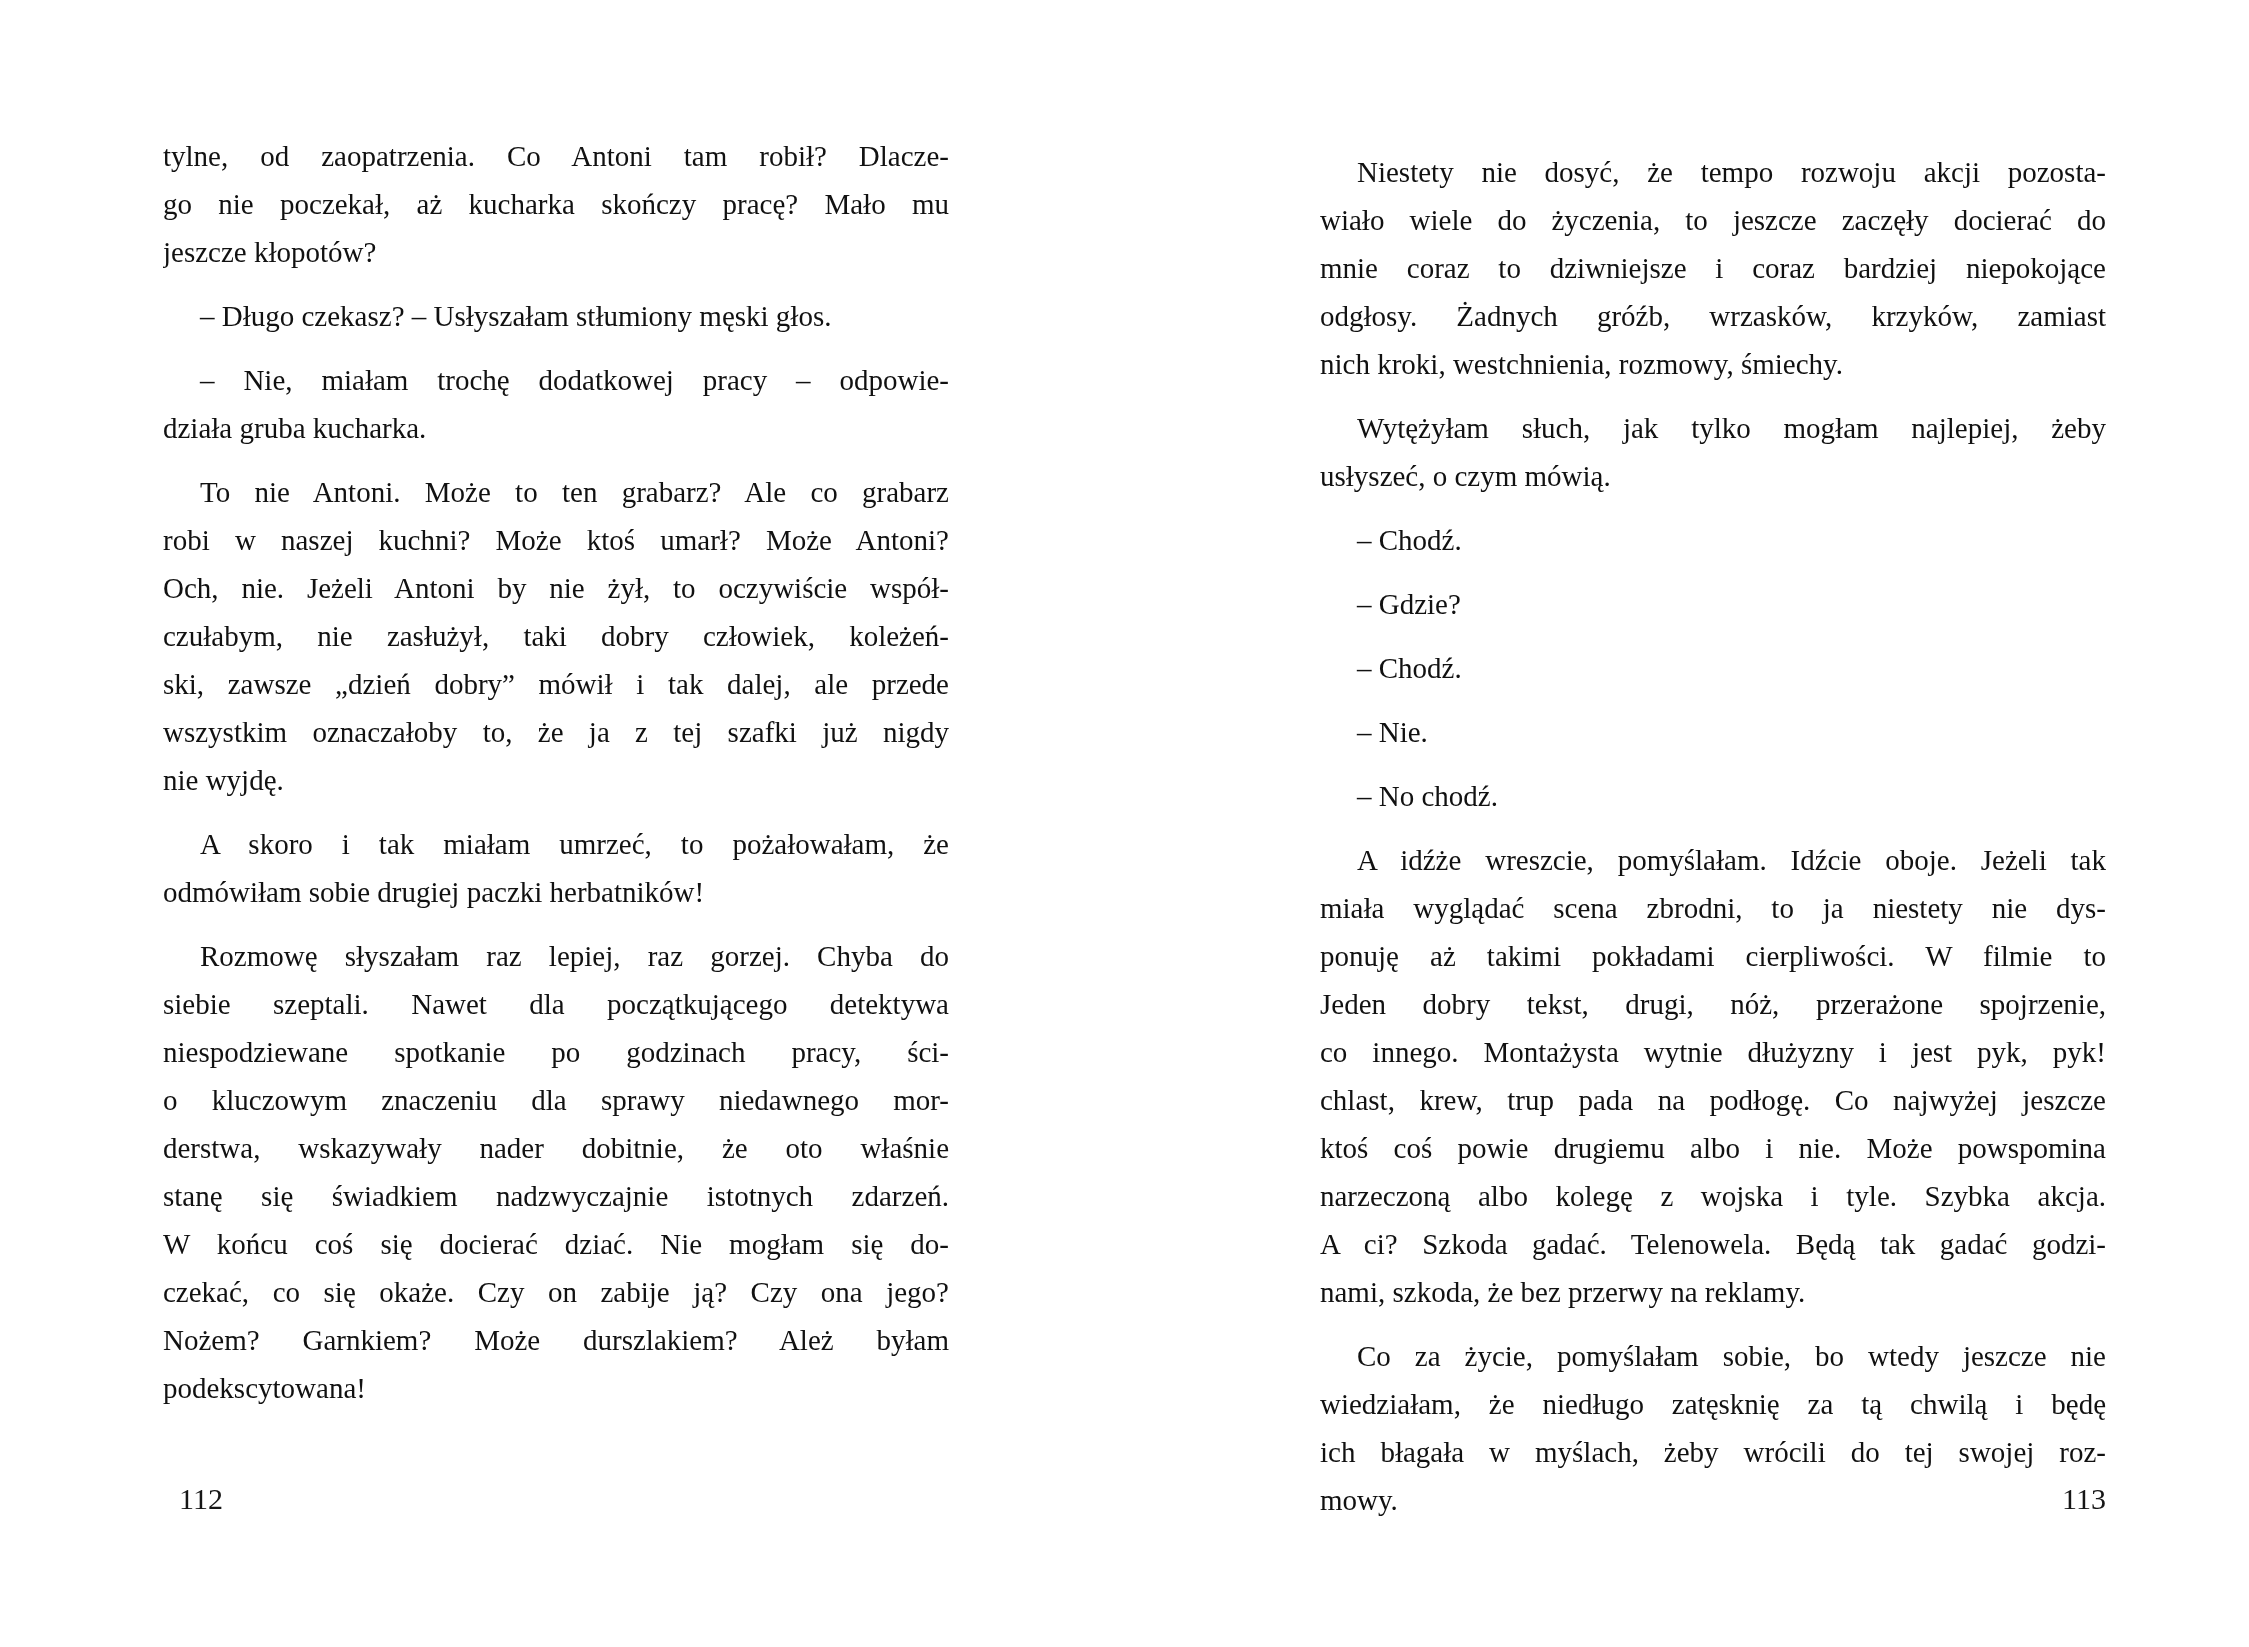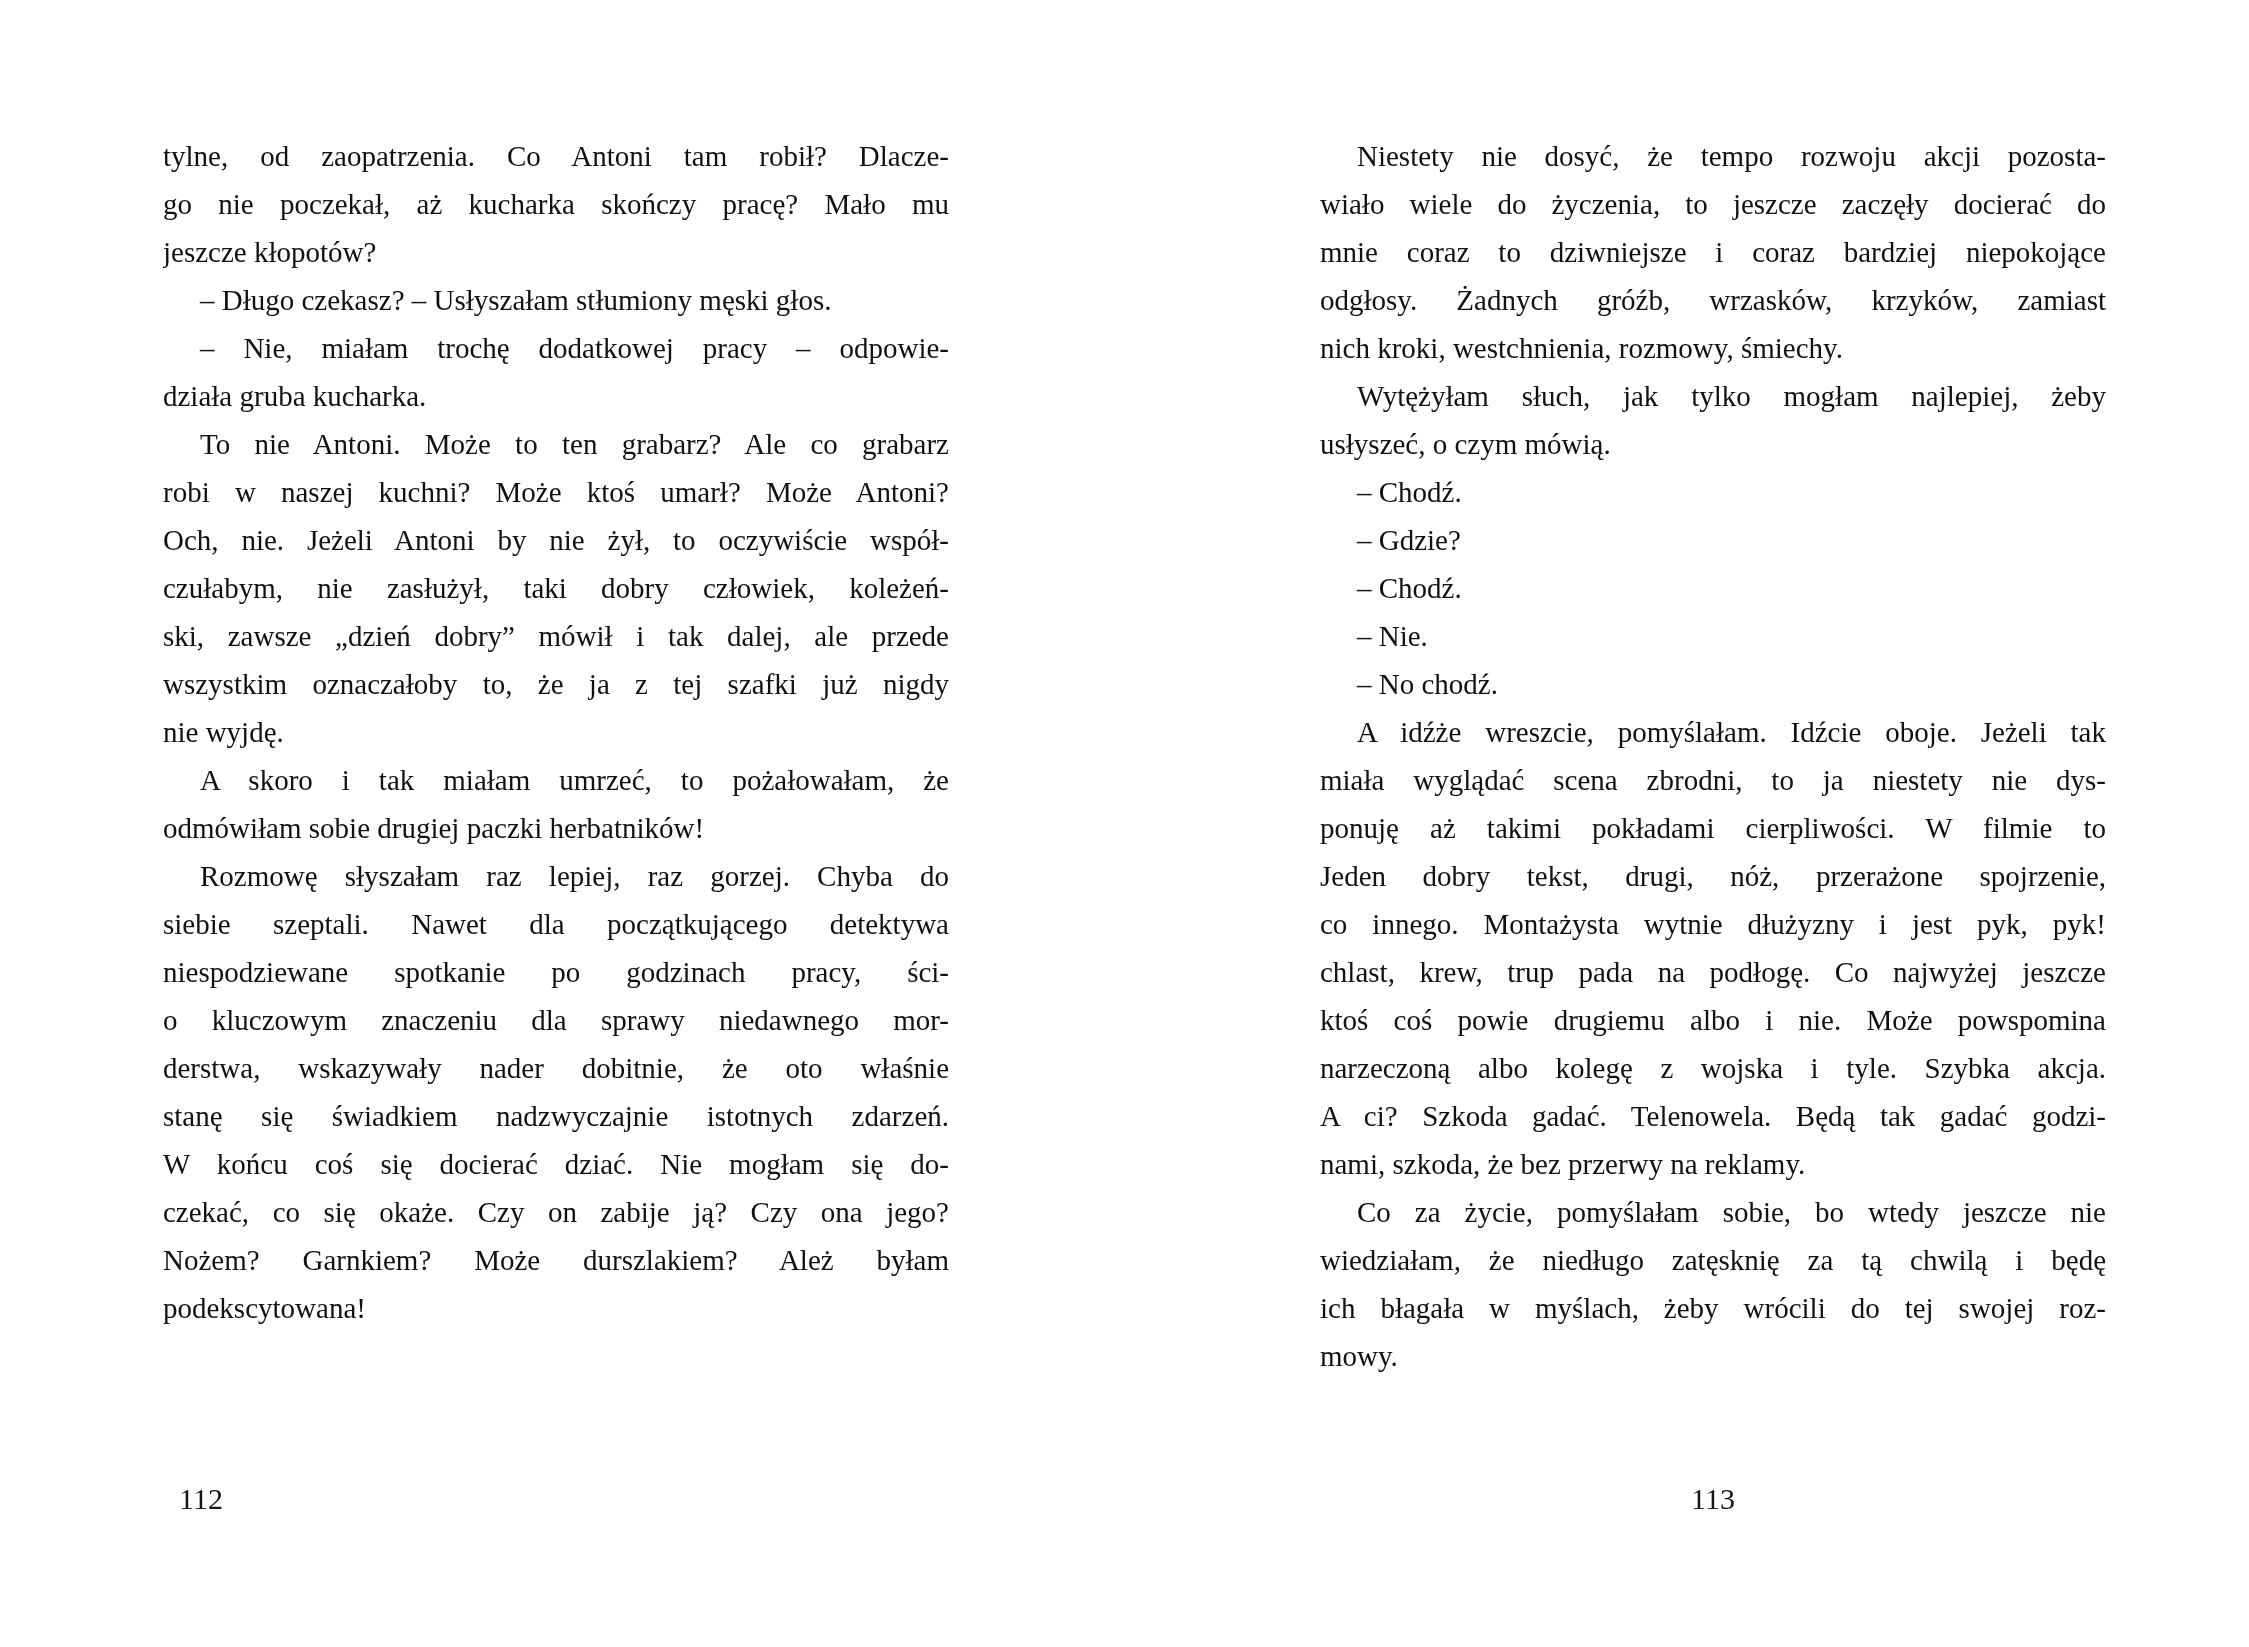--- a/index.html
+++ b/index.html
@@ -33,35 +33,36 @@
     text-justify: inter-word;
     white-space: normal;
     font-family: Liberation Serif, serif;
   }
   .line.end {
     text-align: left;
     text-align-last: left;
   }
   .line.indent {
     text-indent: 37px;
+    margin-top: 16px;
   }
   .pagenum {
     position: absolute;
     top: 1475px;
     font-size: 30px;
     line-height: 48px;
     color: #161616;
   }
   .pagenum-left {
     left: 179px;
   }
   .pagenum-right {
     left: 1320px;
     width: 786px;
-    text-align: center;
+    text-align: right;
   }
 </style>
 </head>
 <body>
 
 <div class="page page-left">
   <div class="text-block">
       <div class="line">tylne, od zaopatrzenia. Co Antoni tam robił? Dlacze-</div>
       <div class="line">go nie poczekał, aż kucharka skończy pracę? Mało mu</div>
       <div class="line end">jeszcze kłopotów?</div>

